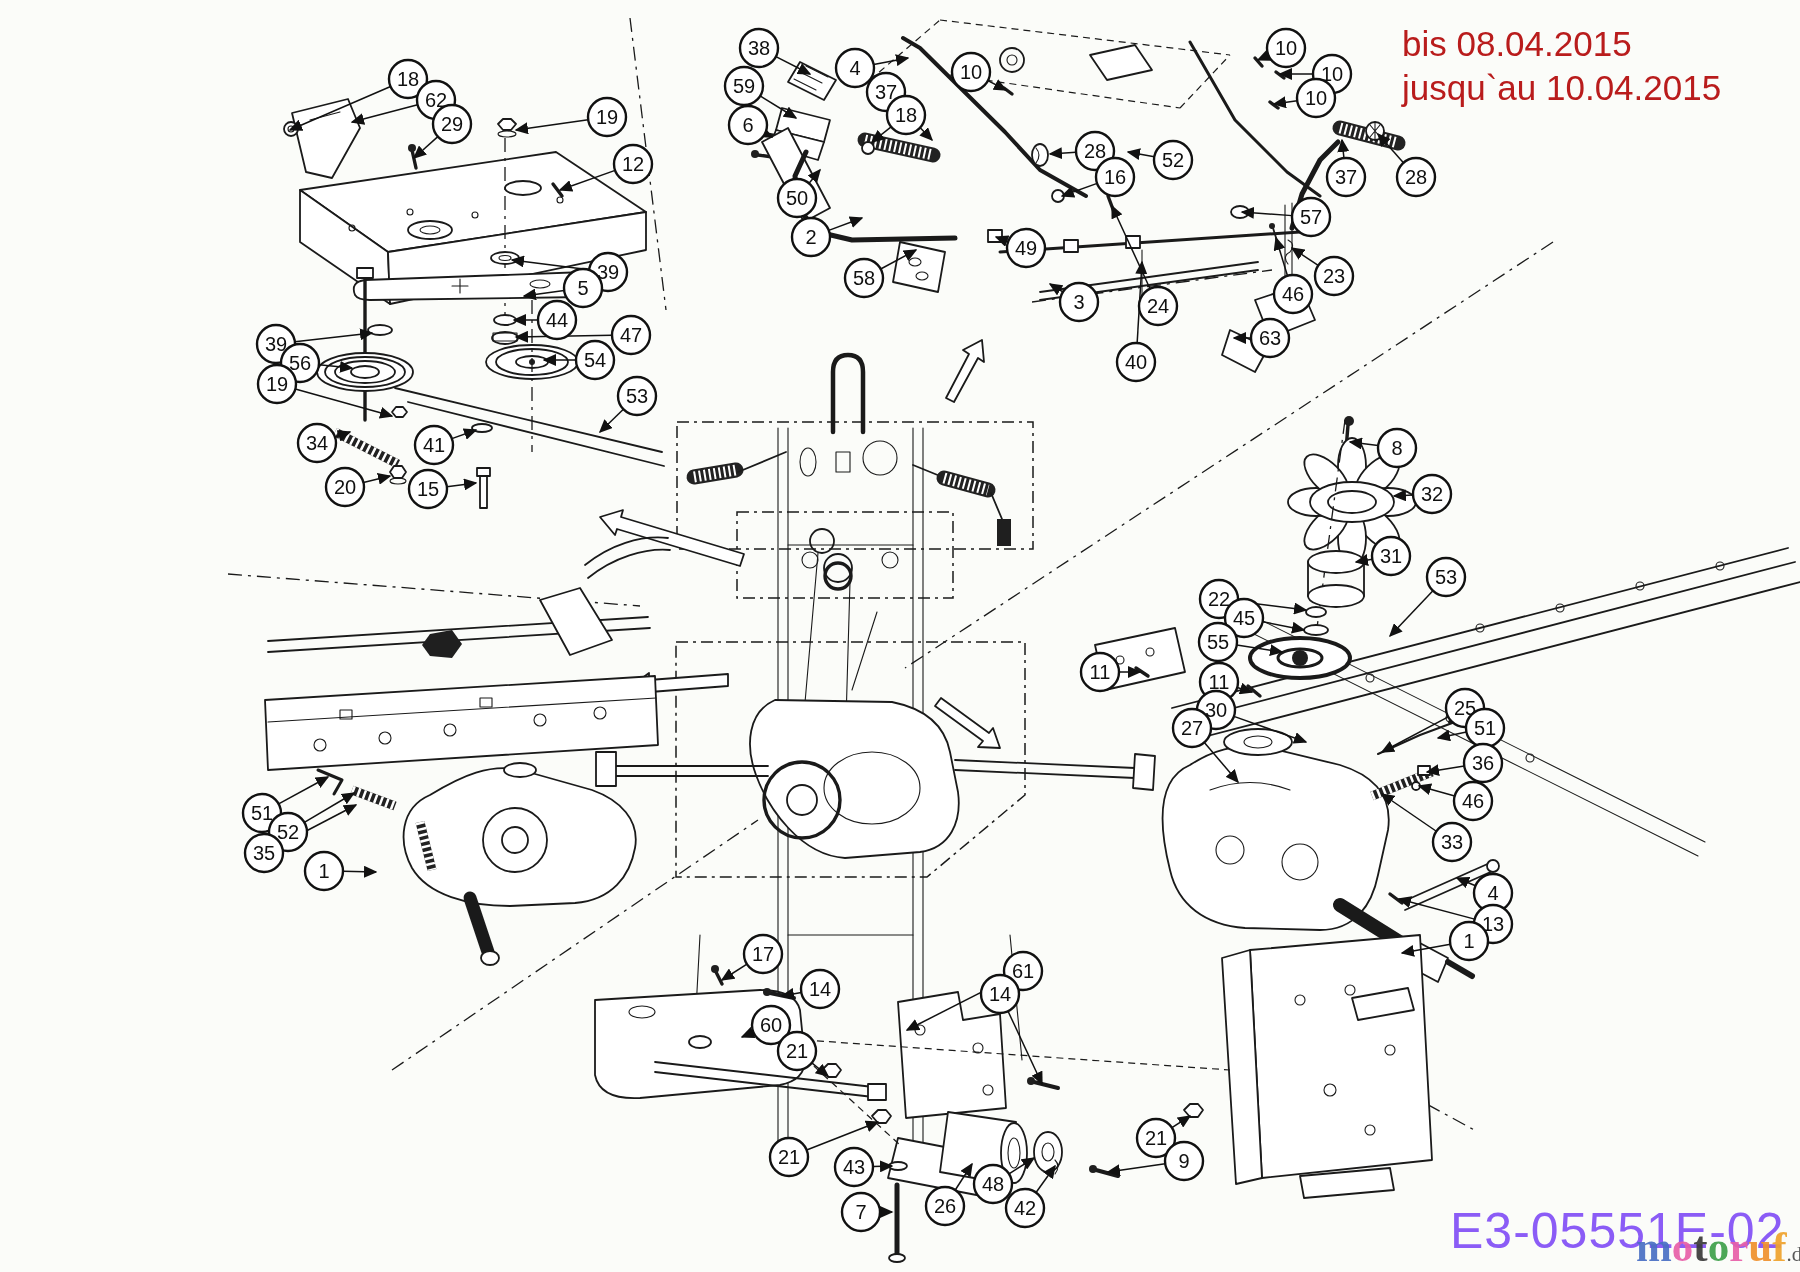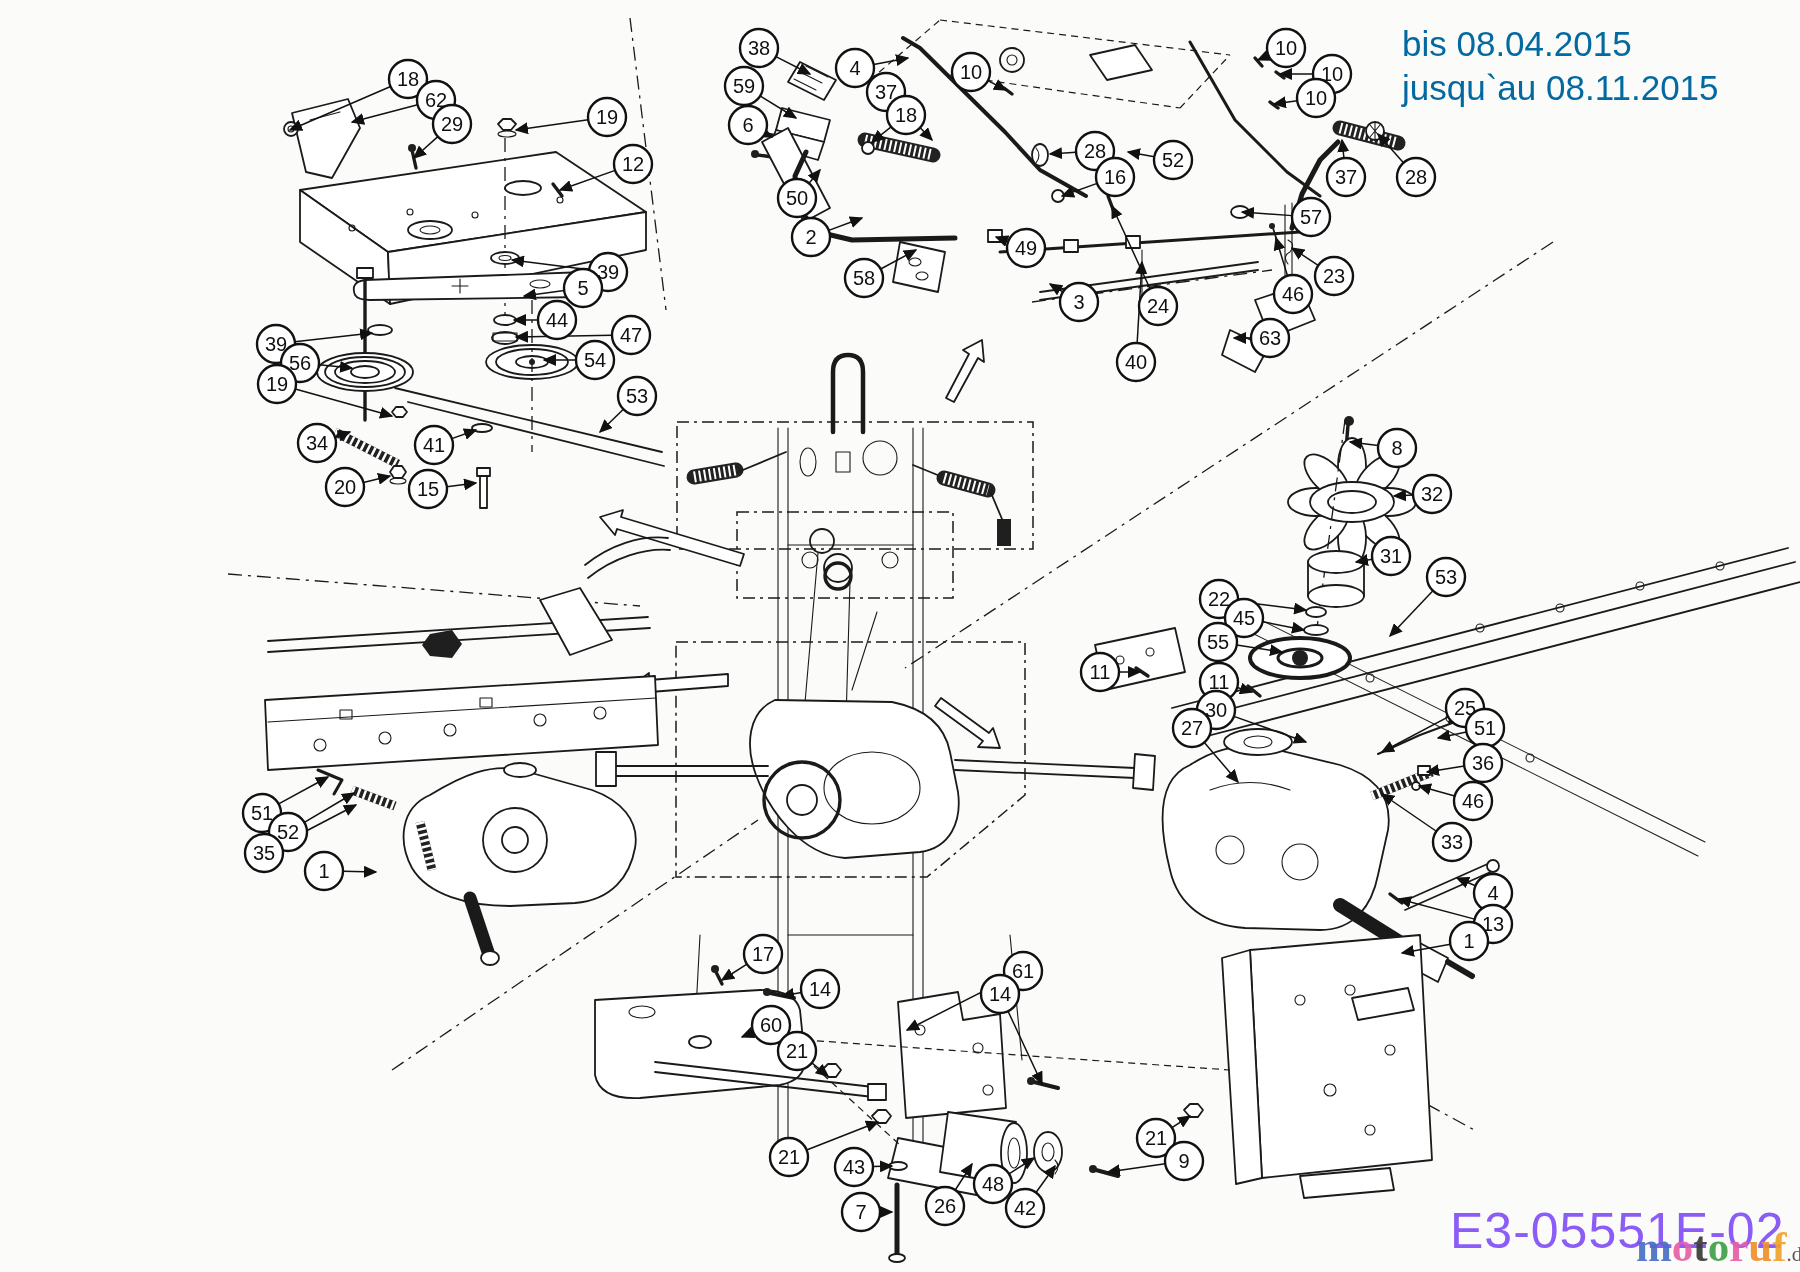--- a/index.html
+++ b/index.html
@@ -16,21 +16,21 @@
   .knurl{stroke:#fff;stroke-width:11;stroke-dasharray:2 3;fill:none;}
   .spring{stroke:#222;stroke-width:9;fill:none;}
   .coil{stroke:#fff;stroke-width:9;stroke-dasharray:2.5 3.5;fill:none;}
   .dashbox{stroke:#1a1a1a;stroke-width:1.5;fill:none;stroke-dasharray:12 5 3 5;}
   .dashdot{stroke:#1a1a1a;stroke-width:1.3;fill:none;stroke-dasharray:14 6 3 6;}
   .dashes{stroke:#1a1a1a;stroke-width:1.2;fill:none;stroke-dasharray:7 5;}
   .leader{stroke:#111;stroke-width:1.5;fill:none;}
   .co{fill:#fff;stroke:#111;stroke-width:2.4;}
   .cot{font-family:"Liberation Sans",sans-serif;font-size:20px;text-anchor:middle;fill:#111;}
   
-  .dates{position:absolute;left:1402px;top:22px;font-size:35px;line-height:44px;color:#0369a1;}
+  .dates{position:absolute;left:1402px;top:22px;font-size:35px;line-height:44px;color:#b91c1c;}
   .partnum{position:absolute;left:1450px;top:1202px;font-size:50px;color:#8b5cf6;letter-spacing:1px;}
   .watermark{position:absolute;left:1636px;top:1222px;font-family:"Liberation Serif",serif;
              font-size:43px;font-weight:bold;opacity:.92;white-space:nowrap;}
   .wm-suffix{font-size:21px;color:#4a4a4a;font-weight:normal;}
 </style>
 </head>
 <body>
 
 <div class="stage">
 
@@ -737,21 +737,21 @@
         </g>
         <g>
           <circle cx="1184" cy="1161" r="19" class="co"></circle>
           <text x="1184" y="1168" class="cot">9</text>
         </g>
       </g>
   </svg>
 
   <div class="dates">
     <div>bis 08.04.2015</div>
-    <div>jusqu`au 08.11.2015</div>
+    <div>jusqu`au 10.04.2015</div>
   </div>
 
   <div class="partnum">E3-05551E-02</div>
 
   <div class="watermark">
     <span id="wm-letters"><span style="color: rgb(74, 111, 196);">m</span><span style="color: rgb(232, 95, 168);">o</span><span style="color: rgb(58, 58, 58);">t</span><span style="color: rgb(63, 160, 74);">o</span><span style="color: rgb(232, 95, 168);">r</span><span style="color: rgb(240, 145, 45);">u</span><span style="color: rgb(240, 163, 45);">f</span></span><span class="wm-suffix">.de</span>
   </div>
 
 </div>
 

